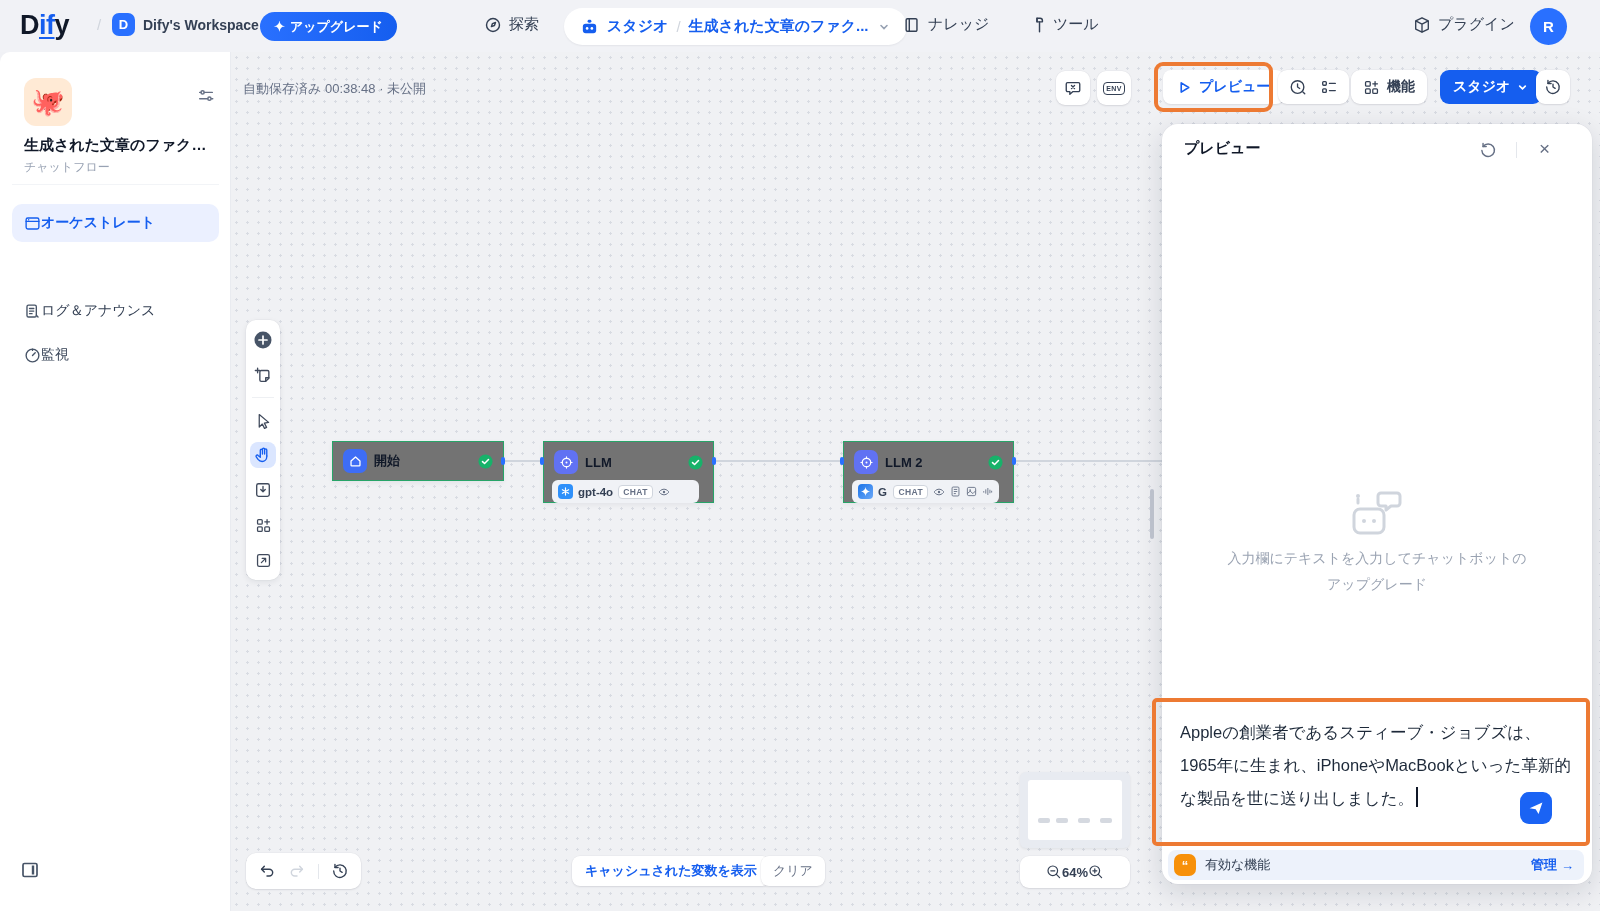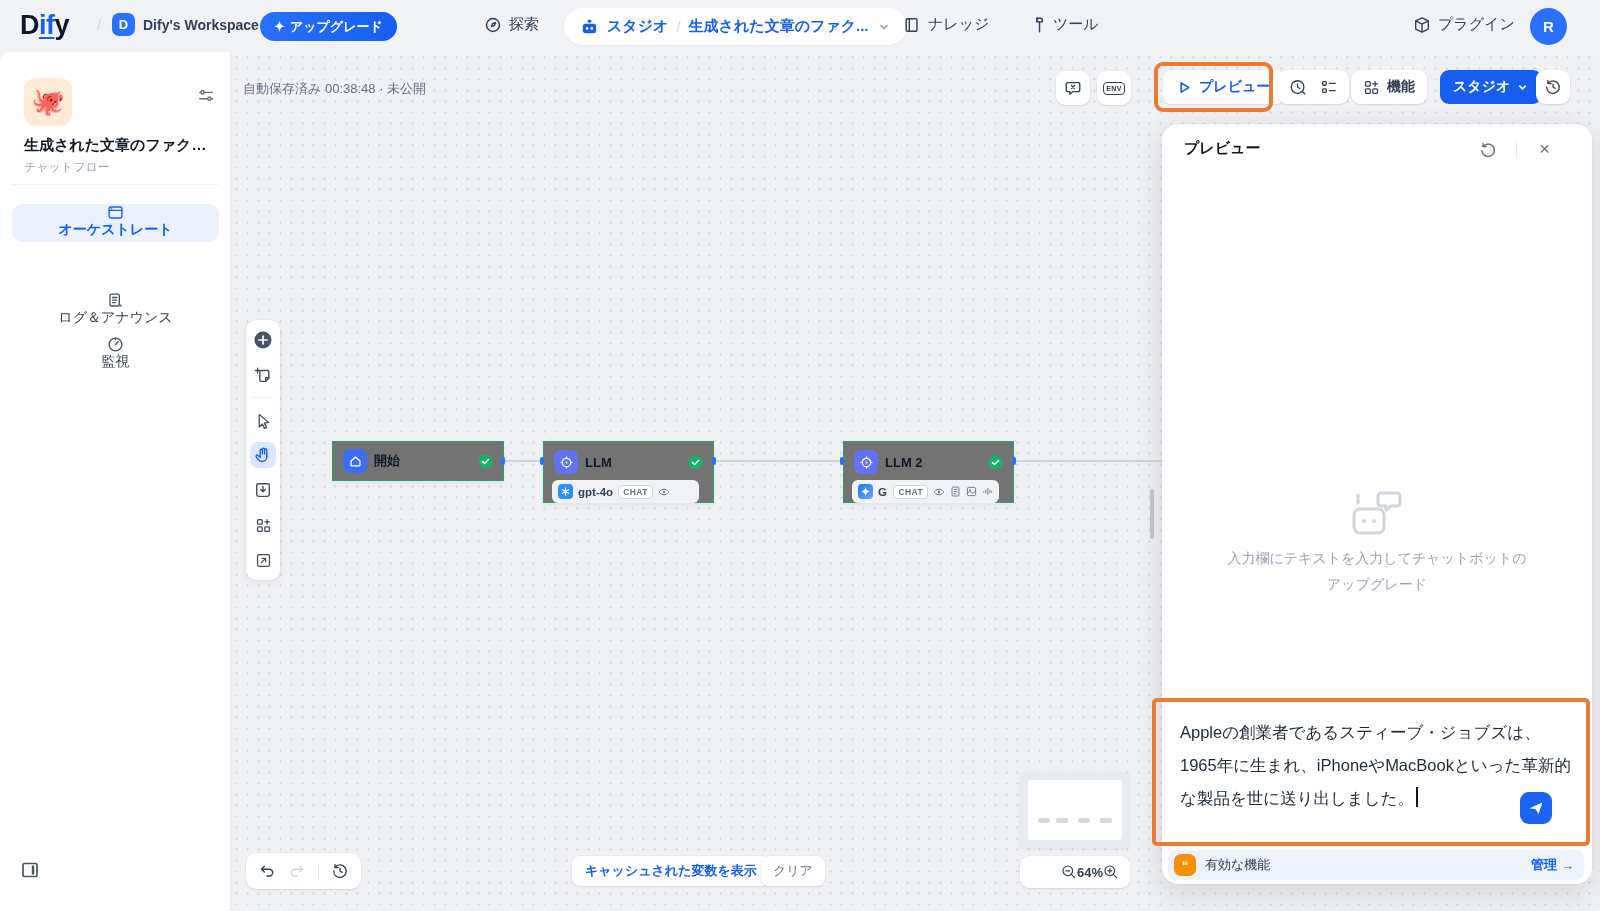--- a/index.html
+++ b/index.html
@@ -29,21 +29,21 @@
   .nav-plugins{left:1413px;top:15px;}
   .avatar{left:1530px;top:8px;width:37px;height:37px;border-radius:50%;background:#2970ff;color:#fff;font-size:15px;font-weight:700;display:flex;align-items:center;justify-content:center;cursor:pointer;}
 
   
   .sidebar{left:0;top:52px;width:231px;height:859px;background:#fff;border-right:1px solid #e9ebf0;border-top-left-radius:10px;}
   .app-icon{left:24px;top:78px;width:48px;height:48px;border-radius:12px;background:#ffead5;font-size:27px;display:flex;align-items:center;justify-content:center;}
   .sliders-btn{left:194px;top:84px;width:24px;height:24px;display:flex;align-items:center;justify-content:center;cursor:pointer;color:#667085;}
   .app-name{left:24px;top:136px;width:190px;font-size:15px;font-weight:600;color:#101828;white-space:nowrap;overflow:hidden;text-overflow:ellipsis;}
   .app-sub{left:24px;top:159px;font-size:12px;color:#98a2b3;}
   .side-div{left:12px;top:184px;width:207px;height:1px;background:#f2f4f7;}
-  .menu-item{left:12px;width:207px;height:38px;border-radius:10px;padding:0 12px;font-size:14px;font-weight:500;color:#344054;cursor:pointer;flex-direction:column;}
+  .menu-item{left:12px;width:207px;height:38px;border-radius:10px;padding:0 12px;font-size:14px;font-weight:500;color:#344054;cursor:pointer;}
   .menu-item.active{background:#ebf0ff;color:#155eef;font-weight:600;}
   .collapse-btn{left:20px;top:860px;width:22px;height:22px;color:#475467;cursor:pointer;}
 
   
   .canvas{left:231px;top:52px;width:1369px;height:859px;background:#f0f1f4;
     background-image:radial-gradient(circle,#d8dbe2 1px,transparent 1.2px);background-size:11px 11px;}
   .autosave{left:243px;top:80px;font-size:13px;color:#667085;}
   .icon-pill{background:#fff;border-radius:9px;box-shadow:0 1px 2px rgba(16,24,40,.1),0 0 0 .5px rgba(16,24,40,.04);display:flex;align-items:center;justify-content:center;color:#344054;cursor:pointer;}
   .btn-chatvar{left:1056px;top:71px;width:34px;height:34px;}
   .btn-env{left:1097px;top:71px;width:34px;height:34px;}
@@ -83,21 +83,21 @@
   .mini-ic{color:#667085;flex:none;display:flex;}
 
   
   .undo-pill{left:246px;top:853px;height:36px;padding:0 12px;gap:12px;border-radius:10px;}
   .foot-div{width:1px;height:15px;background:#e4e7ec;}
   .cached-pill{left:572px;top:856px;height:30px;padding:0 13px;border-radius:8px;font-size:13px;font-weight:600;color:#155eef;}
   .clear-pill{left:761px;top:856px;height:30px;padding:0 12px;border-radius:8px;font-size:13px;color:#667085;}
   .minimap{left:1020px;top:772px;width:110px;height:76px;background:#e8ebf1;border-radius:6px;box-shadow:0 1px 3px rgba(16,24,40,.08);}
   .minimap-inner{left:1028px;top:780px;width:94px;height:60px;background:#fff;border-radius:3px;}
   .mm-dash{height:5px;width:12px;border-radius:2px;background:#d5d9e0;top:818px;}
-  .zoom-pill{left:1020px;top:856px;width:110px;height:32px;border-radius:9px;justify-content:flex-end;padding:0 11px;font-size:13px;font-weight:600;color:#344054;}
+  .zoom-pill{left:1020px;top:856px;width:110px;height:32px;border-radius:9px;justify-content:center;padding:0 11px;font-size:13px;font-weight:600;color:#344054;}
   .scroll-thumb{left:1150px;top:489px;width:4px;height:50px;border-radius:2px;background:#c2c7d1;}
 
   
   .panel{left:1162px;top:124px;width:430px;height:760px;background:#fff;border-radius:16px;box-shadow:0 8px 28px rgba(16,24,40,.14),0 0 0 .5px rgba(16,24,40,.04);z-index:30;}
   .panel-title{left:1184px;top:139px;font-size:15px;font-weight:700;color:#101828;z-index:31;}
   .panel-head-ic{z-index:31;color:#667085;cursor:pointer;}
   .panel-refresh{left:1479px;top:141px;}
   .panel-head-div{left:1516px;top:142px;width:1px;height:16px;background:#e4e7ec;z-index:31;}
   .panel-close{left:1539px;top:139px;font-size:19px;color:#667085;cursor:pointer;z-index:31;line-height:1;}
   .empty-icon{left:1348px;top:489px;z-index:31;}

